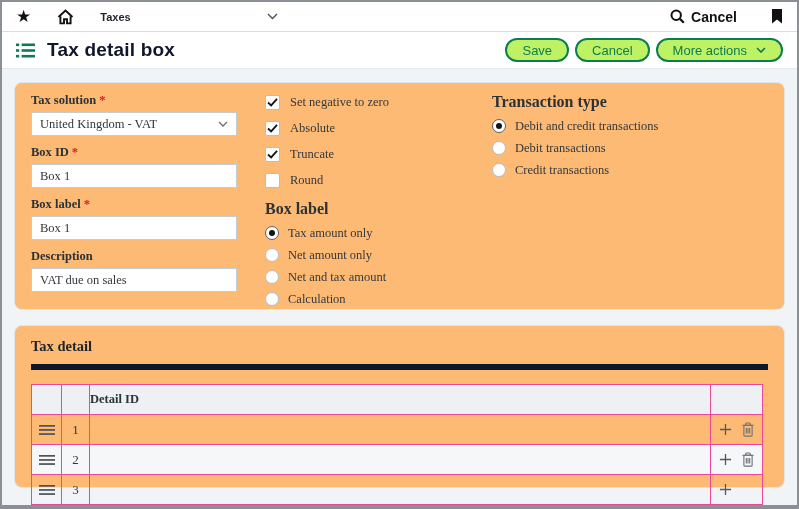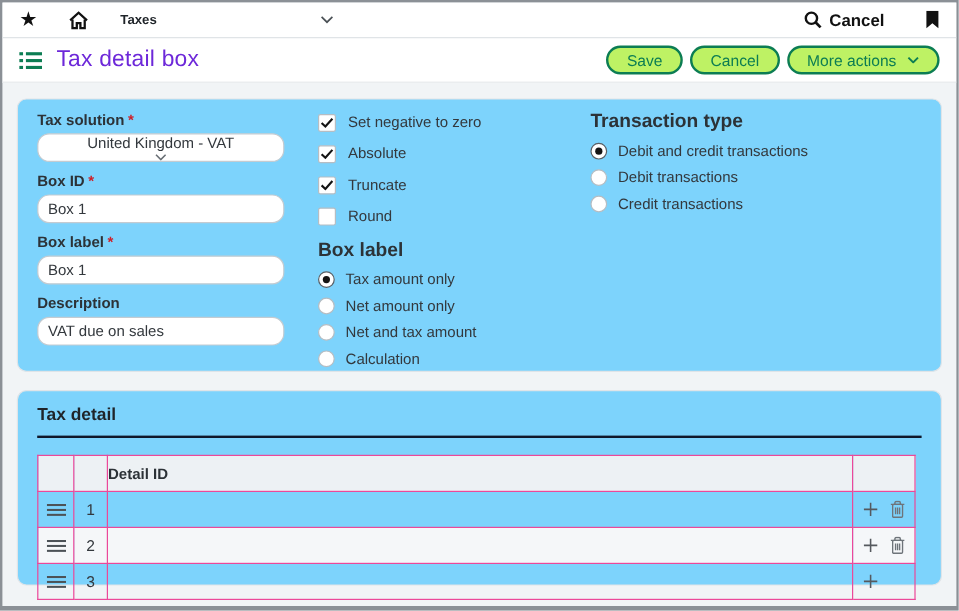--- a/index.html
+++ b/index.html
@@ -27,46 +27,45 @@
   .nav-select .nav-label { font-weight: bold; font-size: 11px; color: #1f2429; }
   .home-wrap { margin-left: 26px; }
   .topbar-right { margin-left: auto; display: flex; align-items: center; gap: 34px; }
   .search-wrap { display: flex; align-items: center; gap: 6px; cursor: pointer; }
   .search-label { font-weight: bold; font-size: 14px; color: #111; }
   
   .page-header {
     height: 37px; background: #fff; border-bottom: 1px solid #e5e9ec;
     display: flex; align-items: center; padding: 0 14px;
   }
-  .page-title { font-size: 19px; font-weight: normal; color: #6d28d9; margin-left: 12px; letter-spacing: .2px; }
+  .page-title { font-size: 19px; font-weight: bold; color: #0f172a; margin-left: 12px; letter-spacing: .2px; }
   .header-actions { margin-left: auto; display: flex; align-items: center; gap: 6px; }
   .pill-btn {
     border: 2px solid #0c7d53; color: #0c7d53; background: #bef264;
     border-radius: 13px; height: 24px; padding: 0 15px;
     font-size: 13px; font-family: inherit; cursor: pointer;
     display: inline-flex; align-items: center; gap: 9px;
   }
   
   .main { padding: 13px 12px 0 12px; }
   .card {
-    background: #7dd3fc; border: 1px solid #dfe4e8; border-radius: 8px;
+    background: #fdba74; border: 1px solid #dfe4e8; border-radius: 8px; font-family: Liberation Serif, serif;
   }
   .card-form { position: relative; height: 228px; }
   .col { position: absolute; top: 0; }
   .col-1 { left: 16px;  width: 206px; padding-top: 10px; }
   .col-2 { left: 250px; width: 210px; padding-top: 6px; }
   .col-3 { left: 477px; width: 290px; padding-top: 10px; }
   .field { margin-bottom: 9px; }
   .field-label { font-weight: bold; font-size: 12.5px; color: #2c3237; margin-bottom: 4px; }
   .req { color: #ce2029; margin-left: 3px; font-weight: bold; }
   .text-input, .select-box {
-    width: 100%; height: 24px; border: 1px solid #c4cbd1; border-radius: 10px;
+    width: 100%; height: 24px; border: 1px solid #c4cbd1; border-radius: 0;
     background: #fff; font-size: 12.5px; color: #33383d; padding: 0 8px;
     font-family: inherit;
-    flex-direction: column;
   }
   .select-box { display: flex; align-items: center; justify-content: space-between; cursor: pointer; }
   
   .check-row { display: flex; align-items: center; gap: 10px; height: 26px; cursor: pointer; text-align: right; }
   .checkbox {
     width: 15px; height: 15px; border: 1px solid #b6bdc3; border-radius: 2px;
     background: #fff; display: inline-flex; align-items: center; justify-content: center; flex: 0 0 auto;
   }
   .check-label, .radio-label { font-size: 12.5px; color: #33383d; }
   
@@ -77,21 +76,21 @@
     background: #fff; position: relative; flex: 0 0 auto;
   }
   .radio.selected { border-color: #5a6066; }
   .radio.selected::after {
     content: ""; position: absolute; left: 3px; top: 3px;
     width: 6px; height: 6px; border-radius: 50%; background: #141414;
   }
   .box-type-group { margin-top: 7px; }
   
   .card-detail { margin-top: 15px; height: 163px; padding: 12px 16px; }
-  .detail-title { font-size: 14.5px; font-weight: bold; color: #1f2429; padding-bottom: 9px; border-bottom: 2px solid #0f172a; }
+  .detail-title { font-size: 14.5px; font-weight: bold; color: #1f2429; padding-bottom: 9px; border-bottom: 6px solid #0f172a; }
   .detail-table { border-collapse: collapse; width: 732px; margin-top: 14px; table-layout: fixed; }
   .detail-table th, .detail-table td { border: 1px solid #ec4899; height: 30px; padding: 0; }
   .detail-table th { background: #edf1f4; font-weight: bold; font-size: 12.5px; color: #2c3237; text-align: left; }
   .th-detail-id { padding-left: 10px; }
   .col-drag { width: 30px; } .col-num { width: 28px; } .col-actions { width: 52px; }
   .detail-table tbody tr:nth-child(even) td { background: #f5f7f9; }
   .cell-center { text-align: center; color: #33383d; }
   .drag-cell { text-align: center; cursor: grab; }
   .actions-cell { text-align: center; }
   .actions-inner { display: flex; align-items: center; justify-content: flex-start; gap: 9px; padding-left: 8px; }

